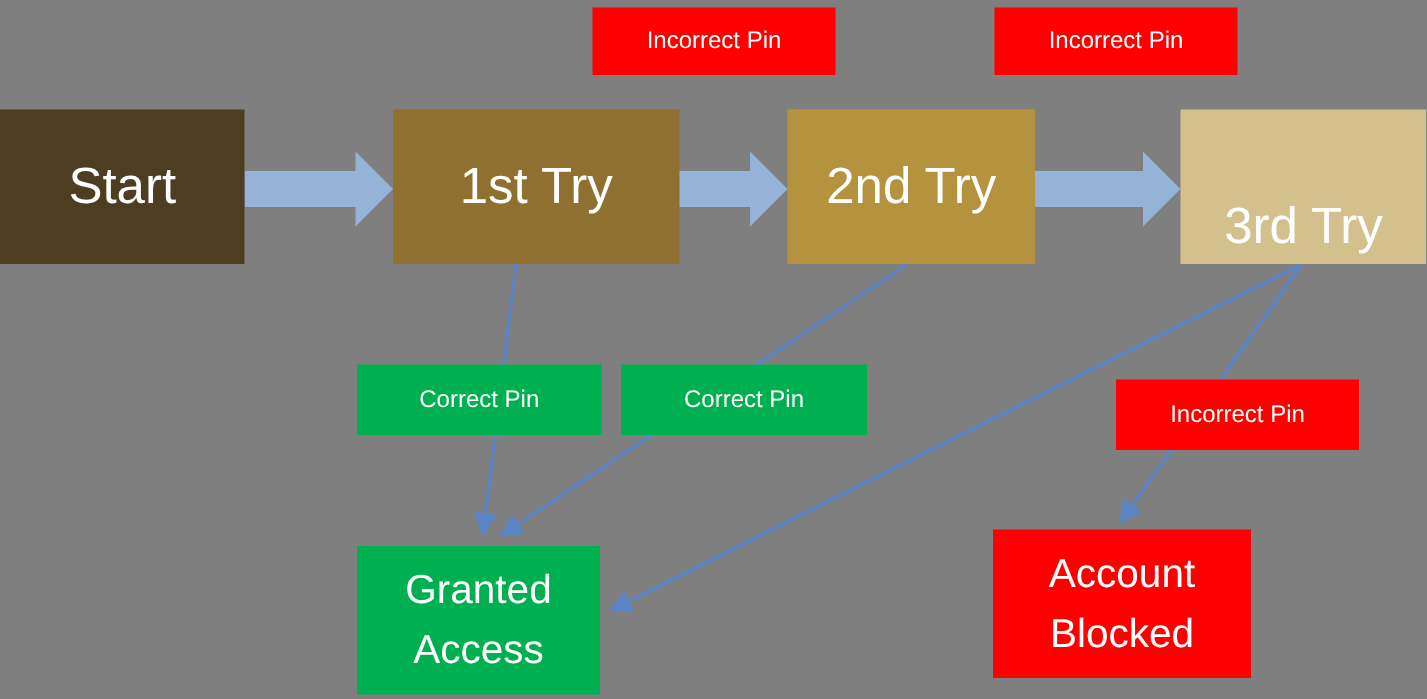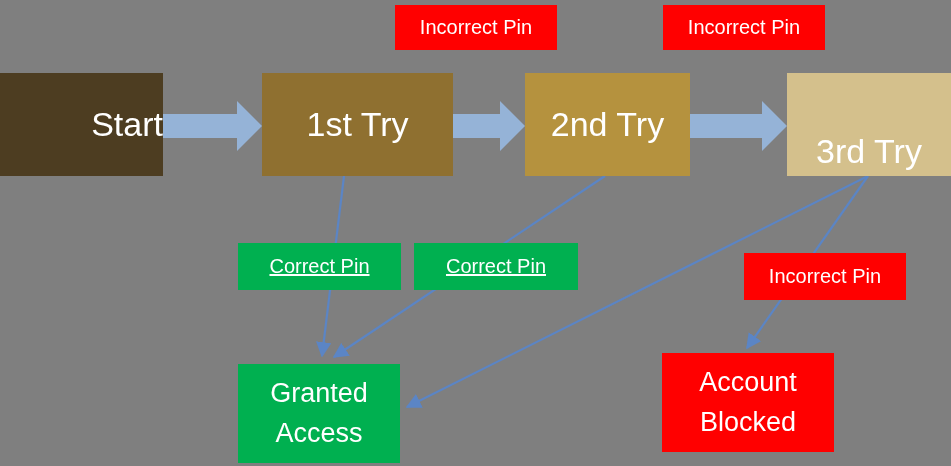--- a/index.html
+++ b/index.html
@@ -31,27 +31,27 @@
     display: flex;
     flex-direction: column;
     align-items: center;
     justify-content: center;
     color: #ffffff;
     text-align: center;
     z-index: 2;
     line-height: 1.45;
   }
   .main-node { font-size: 34px; top: 73px; height: 103px; }
-  .node-start        { left: 0;     width: 163px; background: #4d3d21; align-items: flex-end; }
+  .node-start        { left: 0;     width: 163px; background: #4d3d21; }
   .node-try1         { left: 262px; width: 191px; background: #8f7030; }
   .node-try2         { left: 525px; width: 165px; background: #b5923e; }
   .node-try3         { left: 787px; width: 164px; background: #d4c08c; justify-content: flex-end; }
-  .edge-label { font-size: 20px; }
+  .edge-label { font-size: 16px; }
   .lbl-red   { background: #ff0000; }
-  .lbl-green { background: #00b050; text-decoration: underline; }
+  .lbl-green { background: #00b050; }
   .lbl-incorrect-1 { left: 395px; top: 5px;   width: 162px; height: 45px; }
   .lbl-incorrect-2 { left: 663px; top: 5px;   width: 162px; height: 45px; }
   .lbl-incorrect-3 { left: 744px; top: 253px; width: 162px; height: 47px; }
   .lbl-correct-1   { left: 238px; top: 243px; width: 163px; height: 47px; }
   .lbl-correct-2   { left: 414px; top: 243px; width: 164px; height: 47px; }
   .end-node { font-size: 27px; }
   .node-access-granted { left: 238px; top: 364px; width: 162px; height: 99px; background: #00b050; }
   .node-account-blocked{ left: 662px; top: 353px; width: 172px; height: 99px; background: #ff0000; }
 </style>
 </head>

